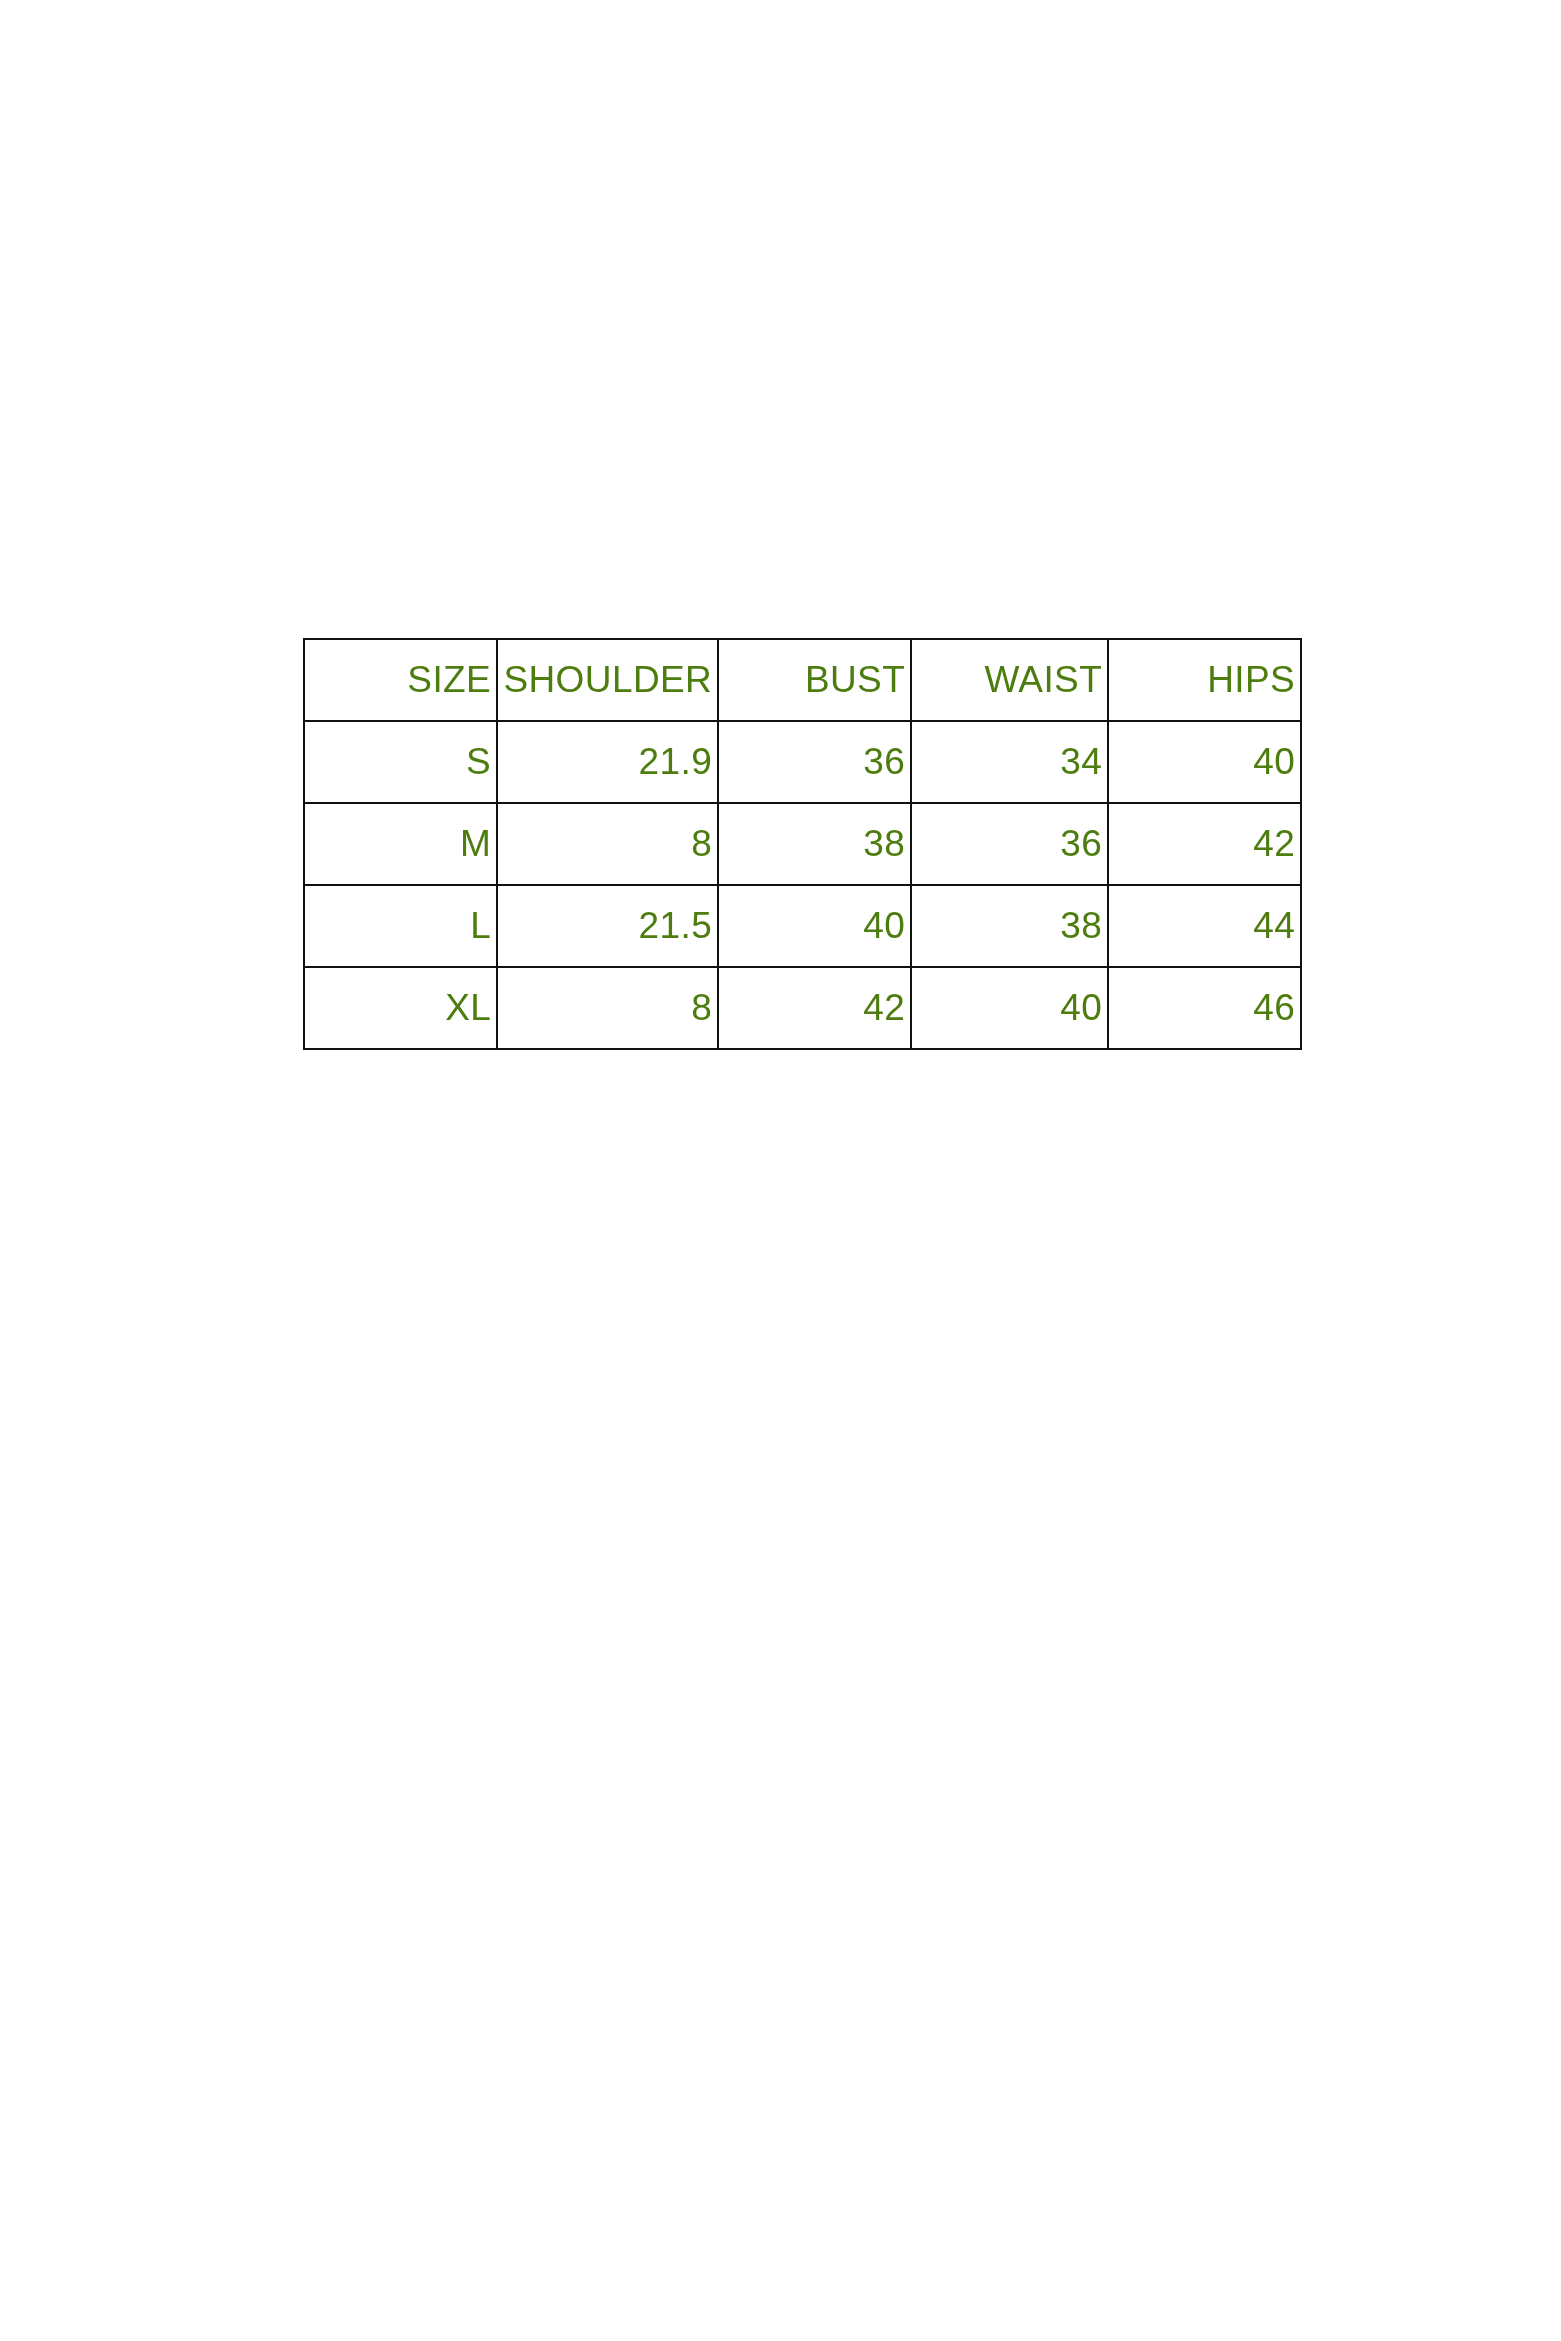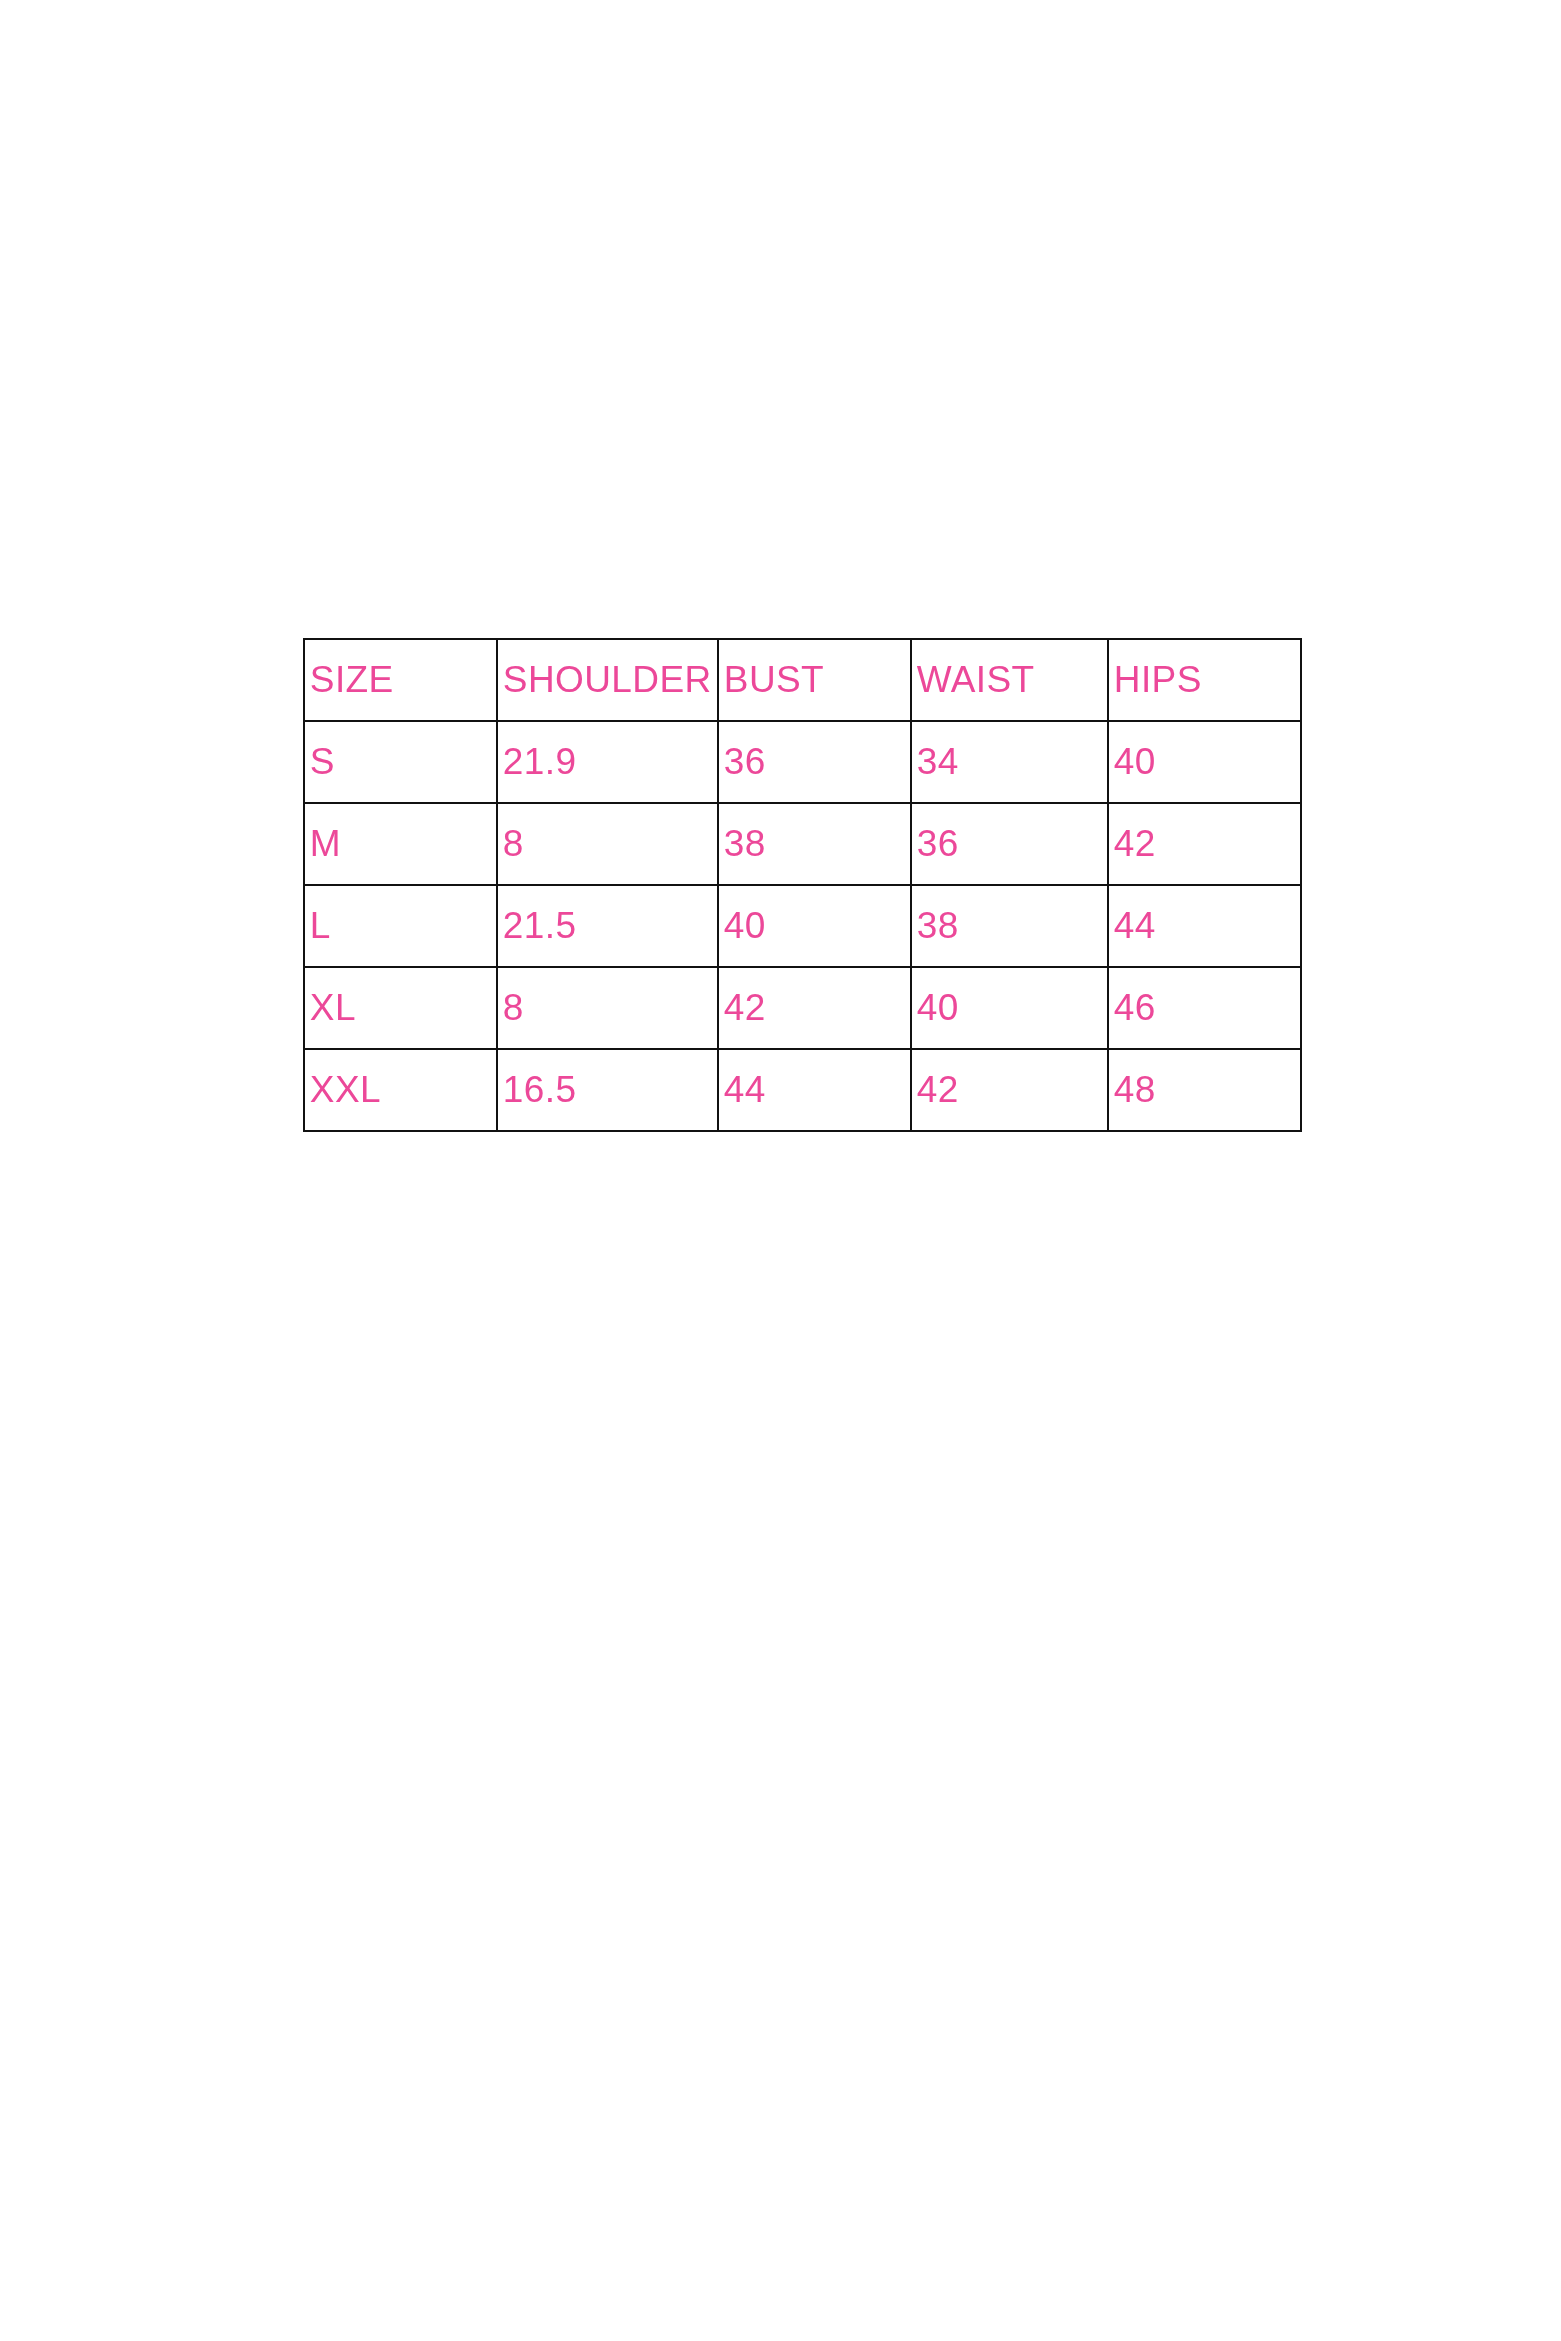--- a/index.html
+++ b/index.html
@@ -28,28 +28,28 @@
   }
   table.size-chart {
     border-collapse: collapse;
     width: 995px;
     table-layout: fixed;
     background: #ffffff;
   }
   table.size-chart td,
   table.size-chart th {
     border: 2.4px solid #111111;
-    text-align: left;
+    text-align: right;
     vertical-align: middle;
     height: 80px;
     font-weight: 400;
     font-size: 37px;
     letter-spacing: 0.4px;
     padding: 0 4.8px;
-    color: #ec4899;
+    color: #4d7c0f;
     font-family: "Liberation Sans", sans-serif;
   }
   table.size-chart th {
     font-size: 37px;
     font-weight: 400;
   }
   
   col.c-size      { width: 193px; }
   col.c-shoulder  { width: 221px; }
   col.c-bust      { width: 193px; }
@@ -100,24 +100,17 @@
           <td>38</td>
           <td>44</td>
         </tr>
         <tr>
           <td>XL</td>
           <td>8</td>
           <td>42</td>
           <td>40</td>
           <td>46</td>
         </tr>
-        <tr>
-          <td>XXL</td>
-          <td>16.5</td>
-          <td>44</td>
-          <td>42</td>
-          <td>48</td>
-        </tr>
       </tbody>
     </table>
   </div>
 </div>
 
 
 </body></html>

